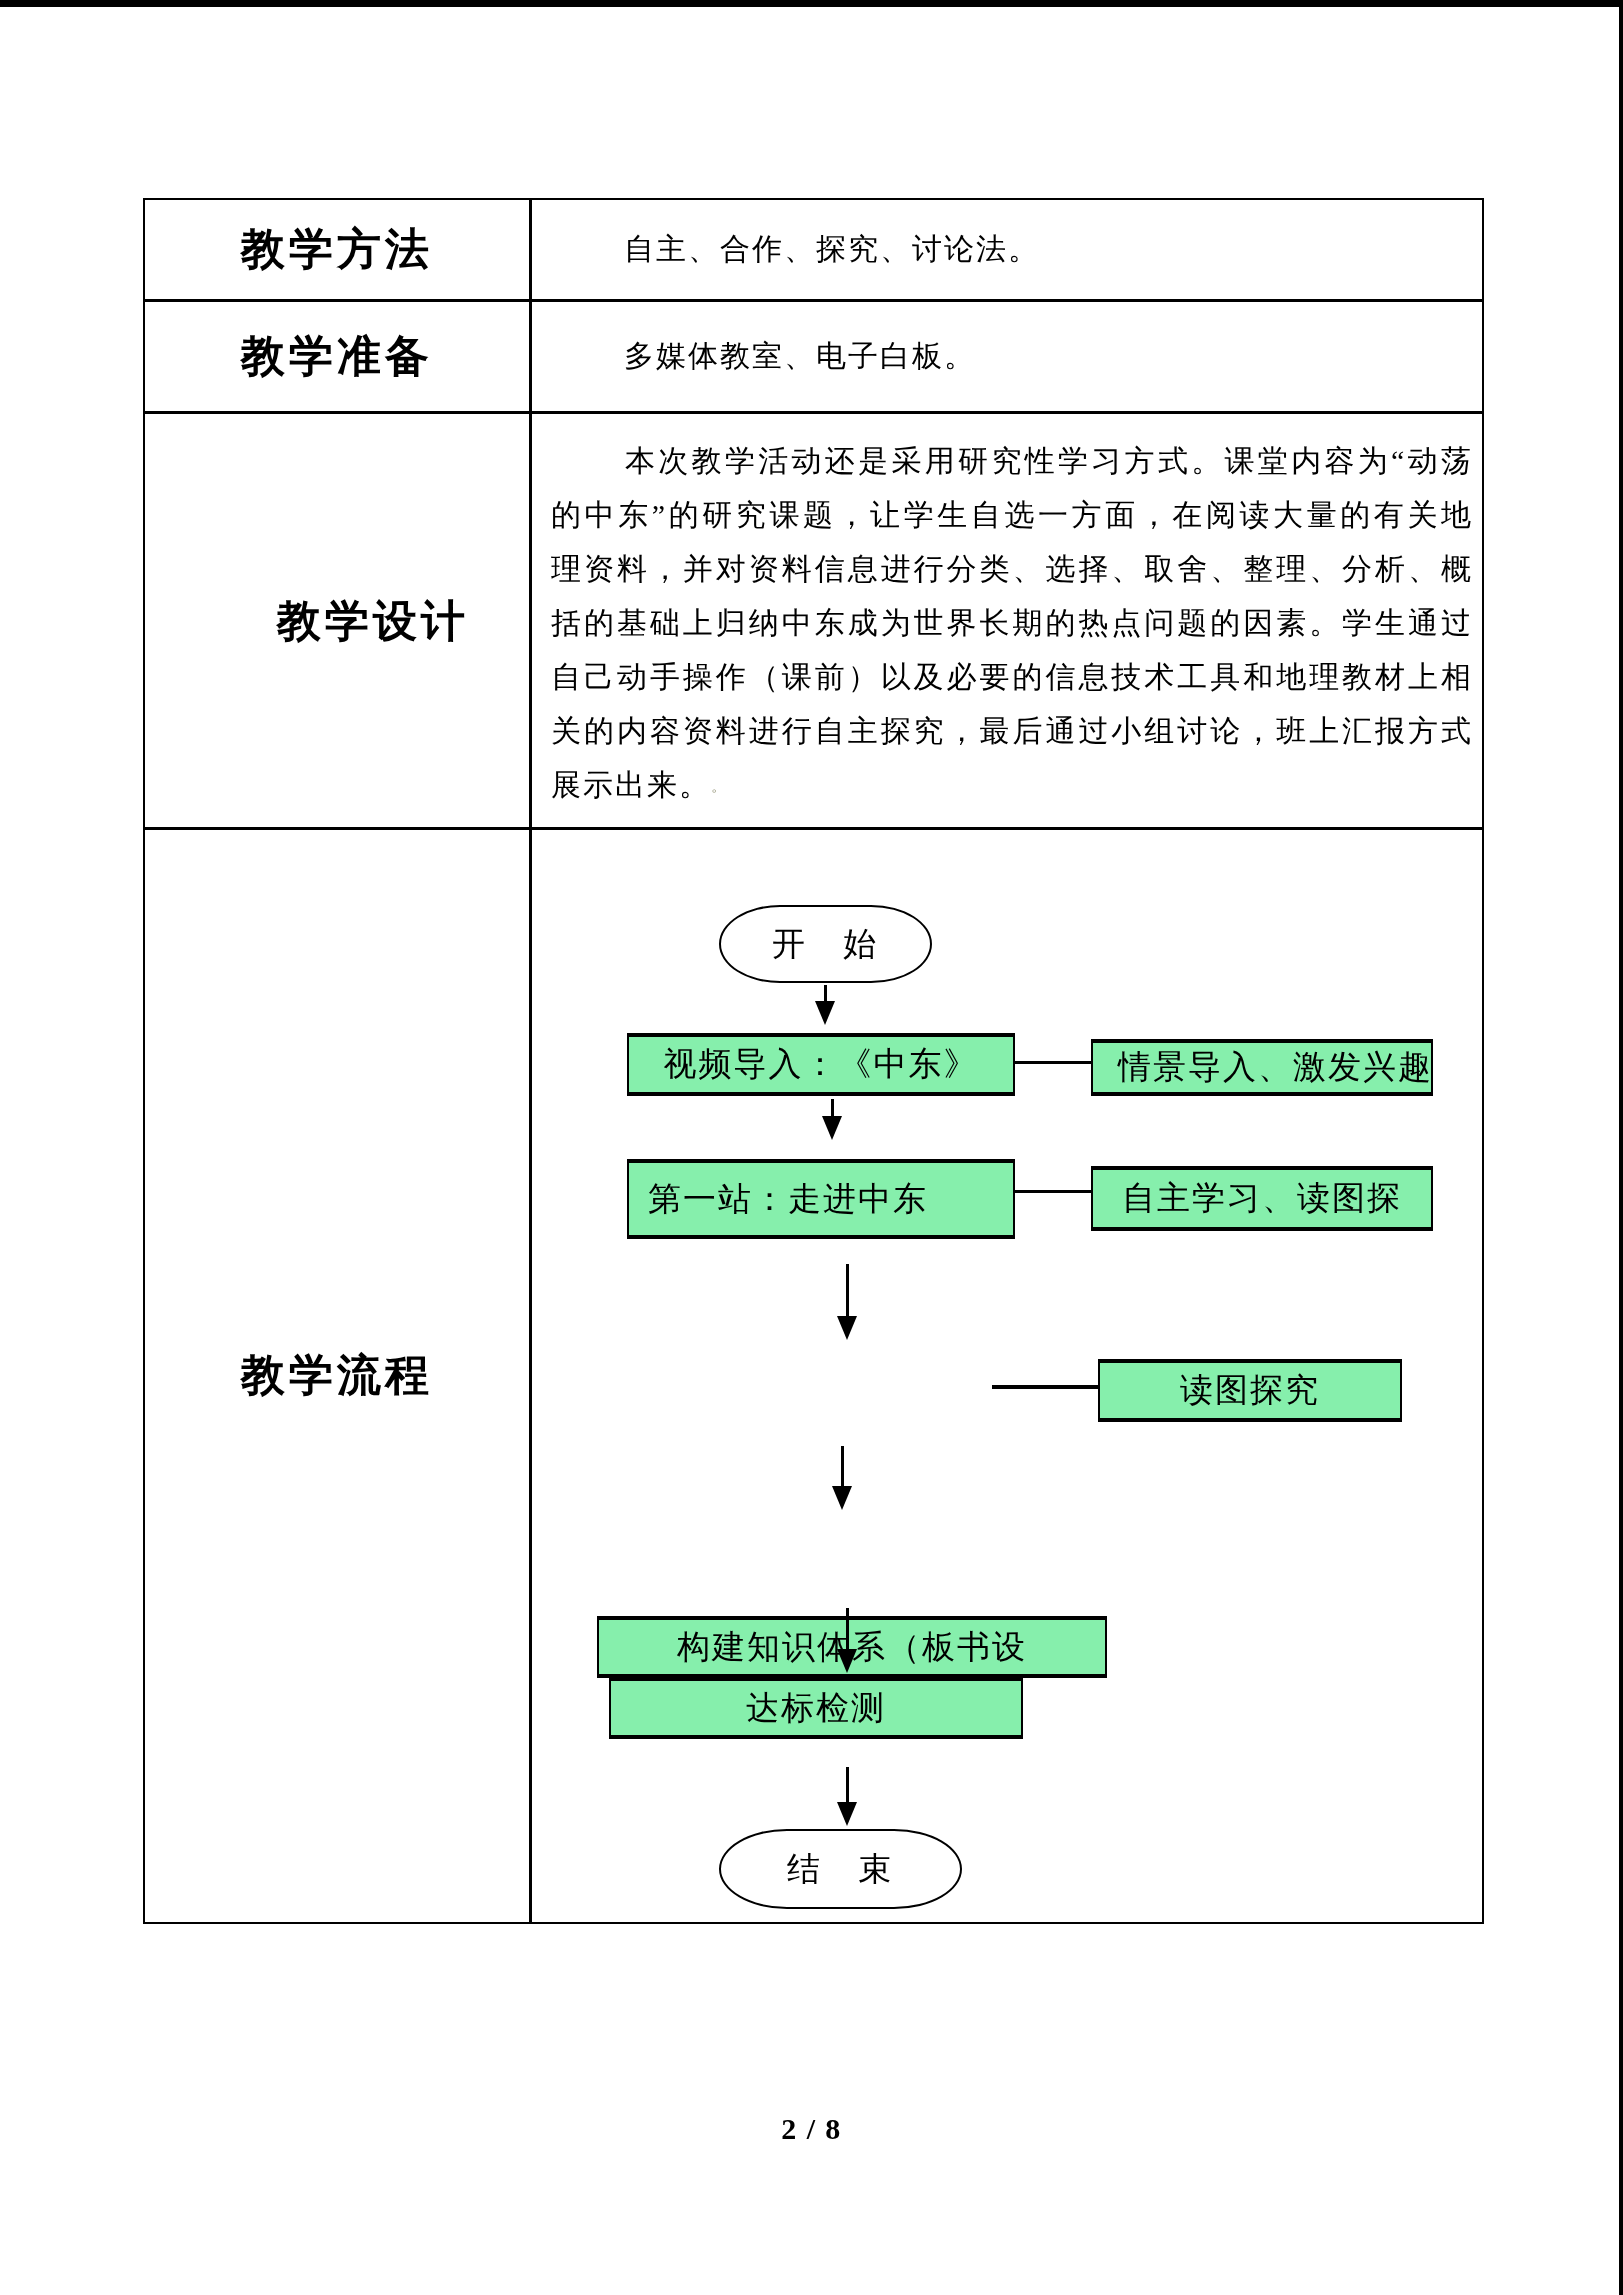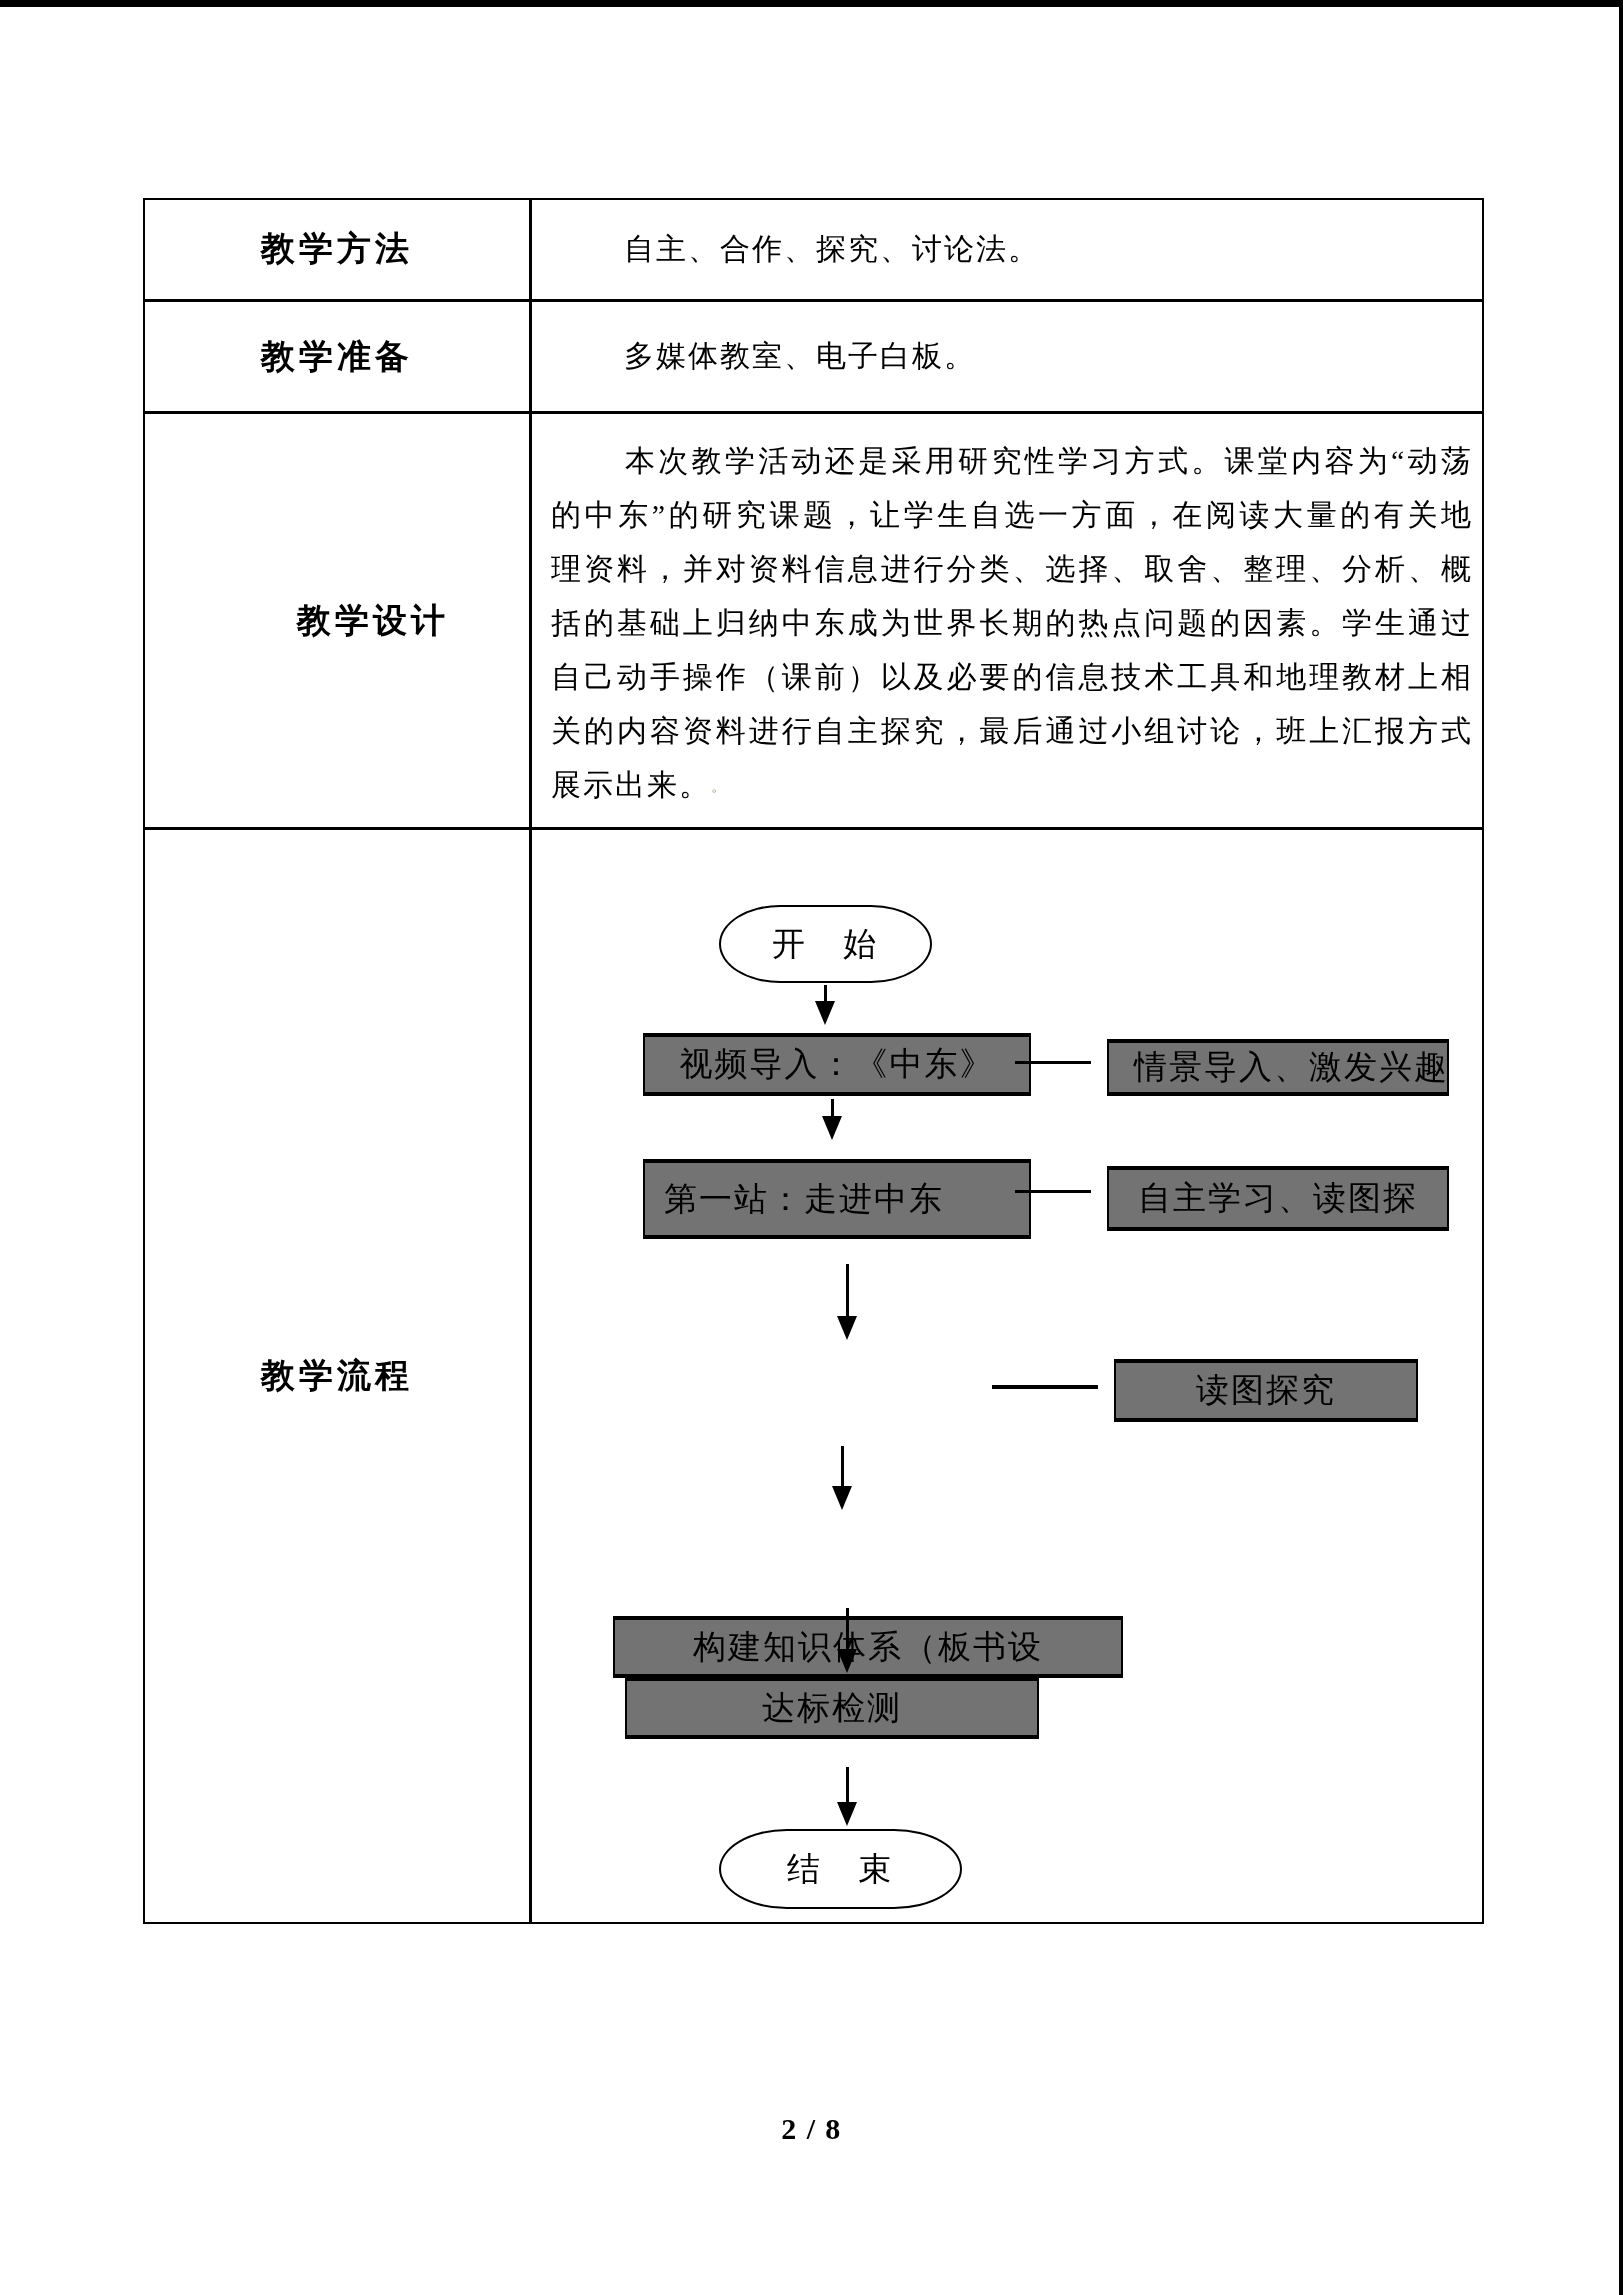--- a/index.html
+++ b/index.html
@@ -7,30 +7,30 @@
   .page {
     position:relative; width:1623px; height:2295px; background:#ffffff;
     font-family:"Liberation Serif","DejaVu Serif",serif; color:#000;
     overflow:hidden; margin:0 auto;
   }
   .bar { position:absolute; background:#000; }
   .tframe { position:absolute; left:143px; top:198px; width:1341px; height:1726px; border:2.7px solid #000; }
   .vline { position:absolute; left:529px; top:198px; width:2.7px; height:1726px; background:#000; }
   .hline { position:absolute; left:143px; width:1341px; height:3.4px; background:#000; }
   .cell { position:absolute; display:flex; align-items:center; }
-  .labelcell { justify-content:center; font-weight:bold; font-size:34px; letter-spacing:4.1px; }
+  .labelcell { justify-content:center; font-weight:bold; font-size:44px; letter-spacing:4.1px; }
   .rowtext { font-size:30px; letter-spacing:2px; }
   .para { position:absolute; left:551px; top:434px; width:922px; font-size:30px; }
   .pline { height:54px; line-height:54px; letter-spacing:2px; white-space:nowrap; }
   .pline.j { text-align:justify; text-align-last:justify; text-justify:inter-character; white-space:normal; }
   .tmark { font-size:15px; color:#8a8a6a; vertical-align:4.1px; letter-spacing:0; }
   .fbox {
     position:absolute; display:flex; align-items:center; justify-content:center;
-    border-style:solid; border-color:#000; border-width:4.8px 2.7px; background:#737373;
-    font-size:33px; letter-spacing:2px; white-space:nowrap;margin-left:16px;
+    border-style:solid; border-color:#000; border-width:4.8px 2.7px; background:#86efac;
+    font-size:33px; letter-spacing:2px; white-space:nowrap;
   }
   .fbox.leftal { justify-content:flex-start; padding-left:19px; }
   .oval {
     position:absolute; display:flex; align-items:center; justify-content:center;
     border:2.7px solid #000; background:#fff; font-size:33px; letter-spacing:2.7px;
   }
   .arrow { position:absolute; width:20.5px; }
   .arrow .stem { position:absolute; left:8.9px; top:0; width:2.7px; background:#000; }
   .arrow .head { position:absolute; left:0; bottom:0; width:0; height:0;
     border-left:10.2px solid transparent; border-right:10.2px solid transparent; border-top:24.5px solid #000; }

